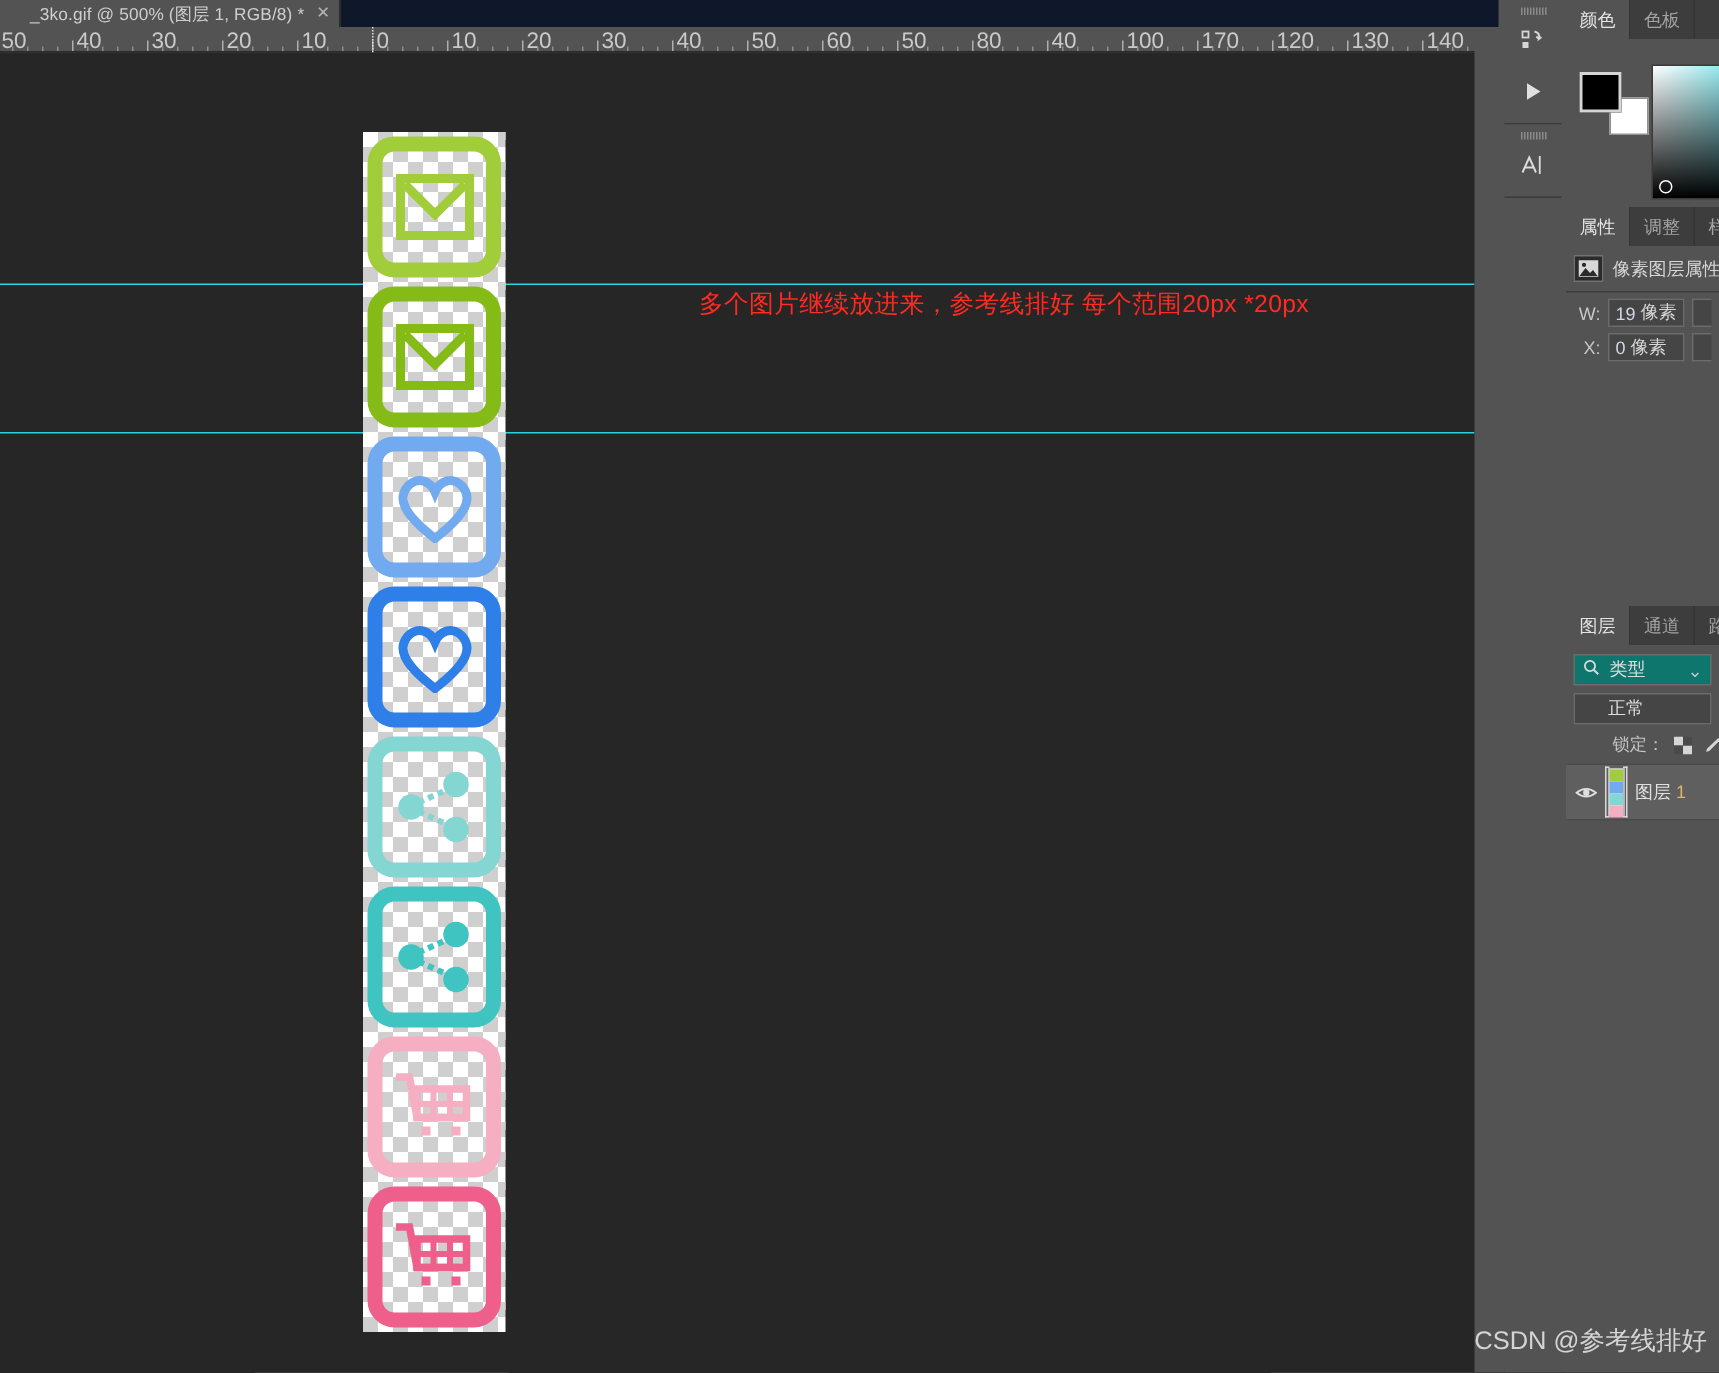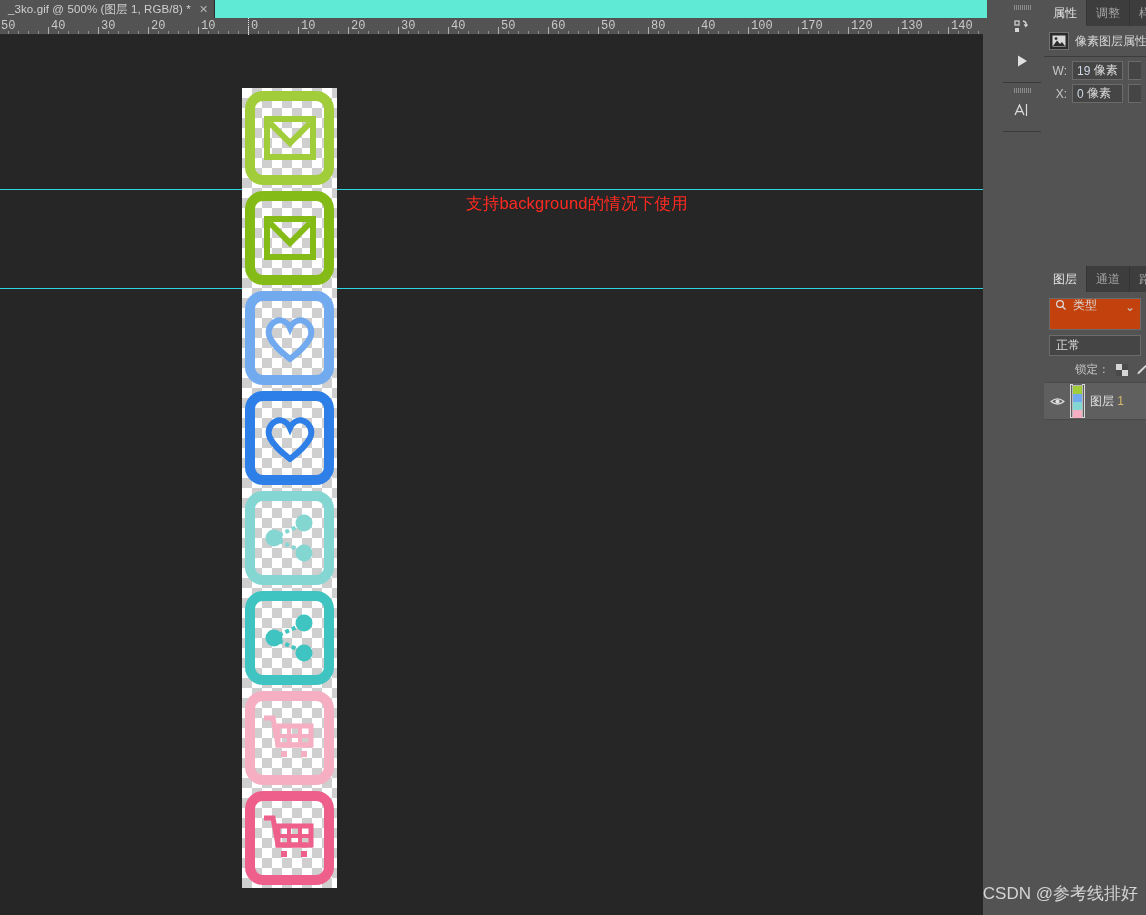--- a/index.html
+++ b/index.html
@@ -7,22 +7,22 @@
   body {
     background:#535353;
     font-family:"Liberation Sans","DejaVu Sans",sans-serif;
     font-size:12px;
     color:#c8c8c8;
     position:relative;
   }
 
   
   #tabbar {
-    position:absolute; left:4px; top:0; width:983px; height:18px;
-    background:#5eead4;
+    position:absolute; left:16px; top:0; width:983px; height:18px;
+    background:#0f172a;
   }
   #doc-tab {
     position:absolute; left:0; top:0; height:18px;
     background:#535353;
     display:flex; align-items:center;
     padding:0 6px 0 4px;
     border-right:1px solid #2b2b2b;
     white-space:nowrap;
   }
   #doc-tab .tab-title { font-size:11.5px; color:#cfcfcf; letter-spacing:.1px; }
@@ -33,22 +33,22 @@
   
   #ruler-h {
     position:absolute; left:0; top:18px; width:983px; height:17px;
     background:#535353; border-bottom:1px solid #2a2a2a;
     overflow:hidden;
   }
   .rtick { position:absolute; bottom:0; width:1px; background:#9a9a9a; }
   .rtick.major { height:7px; background:#aeaeae; }
   .rtick.minor { height:3px; background:#8e8e8e; }
   .rlabel {
-    position:absolute; top:1px; font-size:12px; color:#c9c9c9;
-    font-family:Liberation Mono, monospace;
+    position:absolute; top:1px; font-size:15px; color:#c9c9c9;
+    font-family:Liberation Sans, sans-serif;
   }
   #ruler-origin {
     position:absolute; top:18px; height:17px; width:1px;
     border-left:1px dotted #e6e6e6;
   }
 
   
   #canvas-area {
     position:absolute; left:0; top:35px; width:983px; height:880px;
     background:#262626; overflow:hidden;
@@ -170,28 +170,28 @@
   .prop-input .num { color:#cfd8e8; }
   .prop-input-partial {
     width:16px; height:19px; background:#454545; border:1px solid #6b6b6b;
     border-right:none;
   }
 
   
   #layers-body { background:#535353; }
   .filter-row { padding:6px 5px 3px 5px; }
   .filter-box {
-    height:21px; background:#c2410c; border:1px solid #6b6b6b;
-    display:flex; align-items:flex-end; padding:15px 5px; gap:6px;
+    height:21px; background:#0f766e; border:1px solid #6b6b6b;
+    display:flex; align-items:center; padding:4px 5px; gap:6px;
   }
   .filter-box .ftxt { font-size:12px; color:#dcdcdc; flex:1; }
   .blend-row { padding:2px 5px 4px 5px; }
   .blend-box {
     height:21px; background:#454545; border:1px solid #6b6b6b;
-    display:flex; align-items:center; padding:0 6px;
+    display:flex; align-items:center; padding:0 22px;
     font-size:12px; color:#dcdcdc;
   }
   .lock-row {
     display:flex; align-items:center; gap:6px;
     padding:2px 5px 5px 5px; font-size:11.5px; color:#c4c4c4;
     white-space:nowrap;
     margin-left:26px;
   }
   .lock-ico { width:14px; height:14px; display:flex; align-items:center; justify-content:center; }
   .layer-row {
@@ -438,21 +438,21 @@
             <line x1="38" y1="11" x2="38" y2="30" stroke="currentColor" stroke-width="4"></line>
             <line x1="16" y1="21" x2="49" y2="21" stroke="currentColor" stroke-width="4"></line>
             <rect x="19" y="36" width="6" height="6" fill="currentColor"></rect>
             <rect x="39" y="36" width="6" height="6" fill="currentColor"></rect>
           </svg>
         </div>
       </div>
     </div>
 
   <div id="annot" style="color: rgb(255, 42, 33);">
-    <div>支持background的情况下使用</div>
+    <div>多个图片继续放进来，参考线排好 每个范围20px *20px</div>
   </div>
 
 </div>
 
 <div id="icon-rail">
 
   <div class="rail-group">
     <div class="rail-grip">
       <i></i>
         <i></i>
@@ -495,20 +495,35 @@
         <path d="M3 14 L7.5 4 L12 14 M4.8 10.6 H10.4" fill="none" stroke="#dcdcdc" stroke-width="1.3"></path>
         <line x1="14.5" y1="3" x2="14.5" y2="15" stroke="#dcdcdc" stroke-width="1.2"></line>
       </svg>
     </div>
   </div>
 
 </div>
 
 <div id="right-col">
 
+  <div class="panel">
+    <div class="panel-tabs">
+      <div class="panel-tab active">颜色</div>
+      <div class="panel-tab">色板</div>
+    </div>
+    <div id="color-body">
+      <div id="swatch-wrap">
+        <div id="fg-swatch"></div>
+        <div id="bg-swatch"></div>
+      </div>
+      <div id="color-field">
+        <div id="color-cursor"></div>
+      </div>
+    </div>
+  </div>
 
   <div class="panel">
     <div class="panel-tabs">
       <div class="panel-tab active">属性</div>
       <div class="panel-tab">调整</div>
       <div class="panel-tab">样</div>
     </div>
     <div id="props-body">
       <div class="prop-header">
         <div class="prop-icon">

